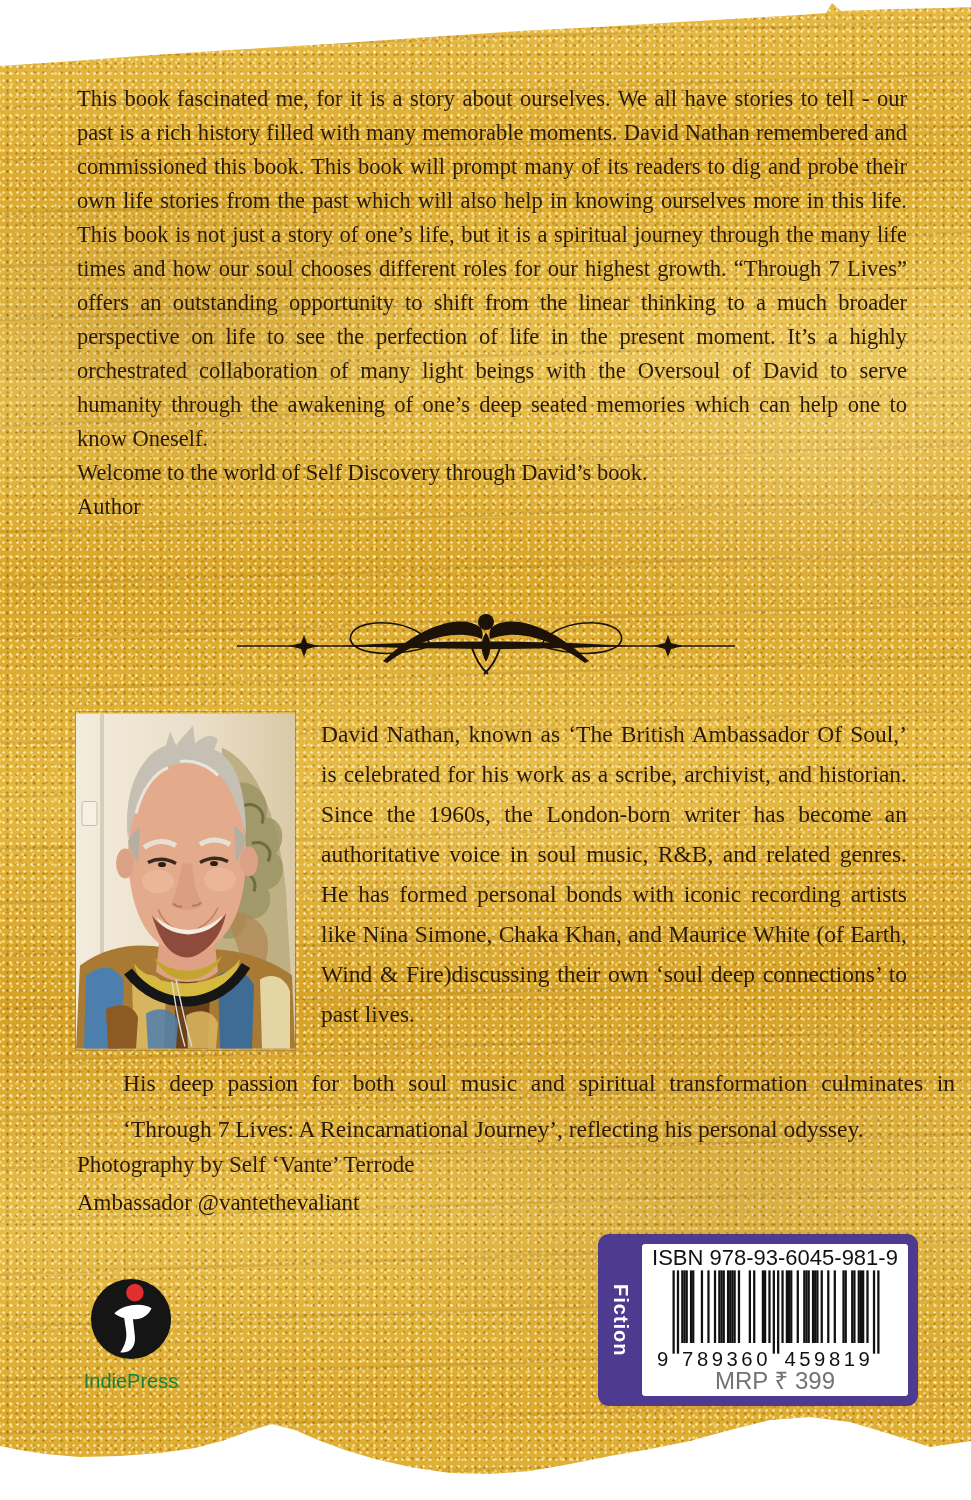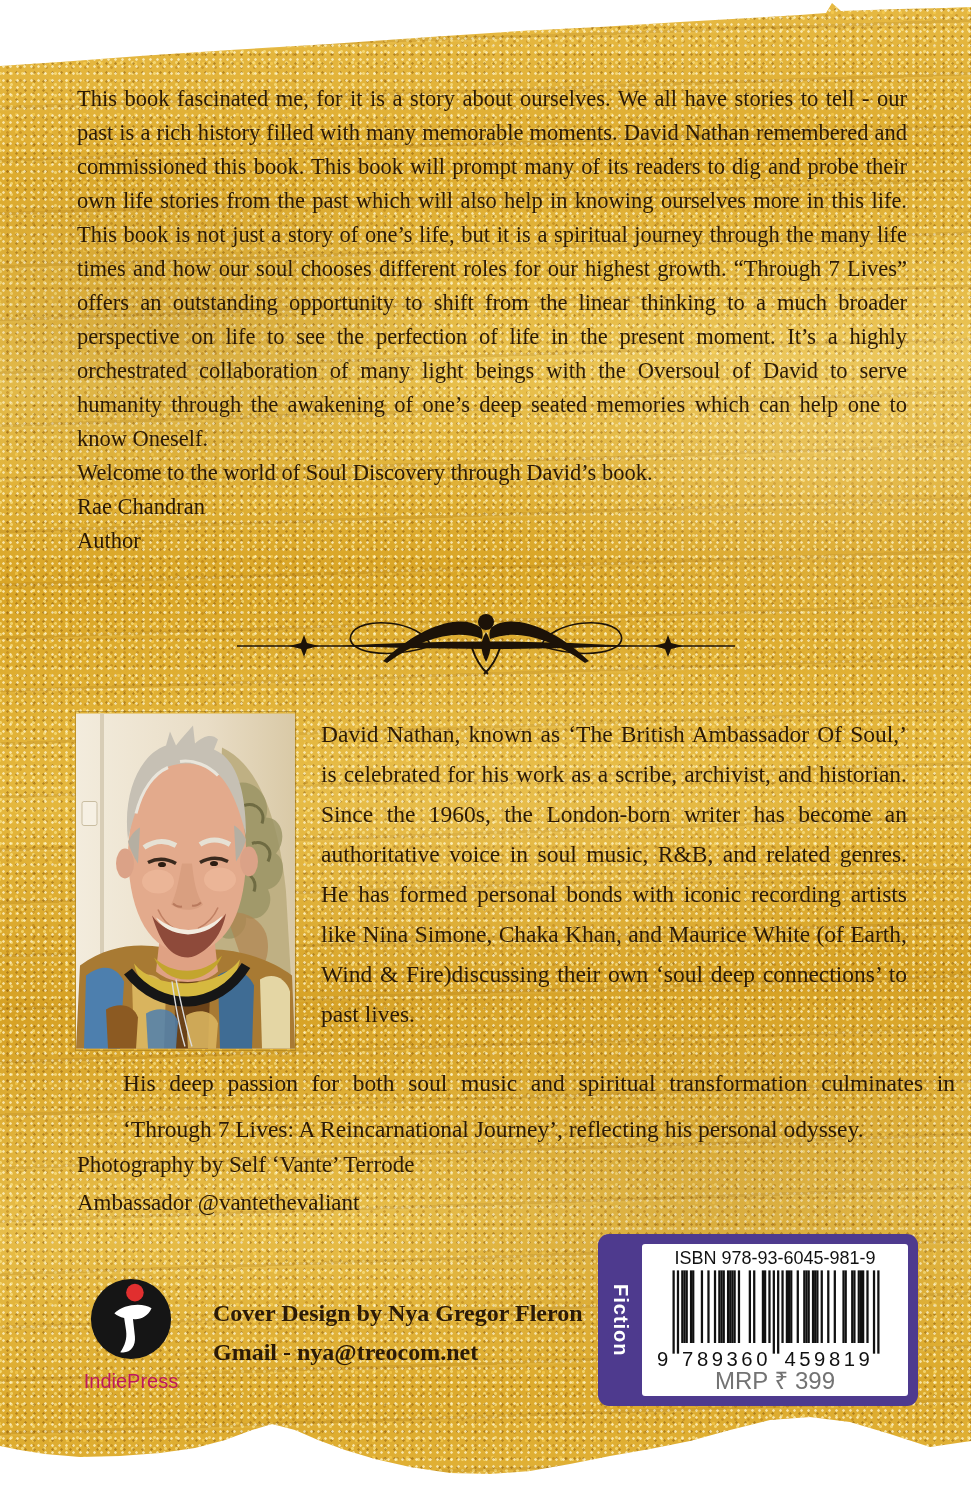--- a/index.html
+++ b/index.html
@@ -37,45 +37,44 @@
   .bio-right{left:321px;top:714px;width:586px;font-size:23.5px;line-height:40px;
              text-align:justify;text-align-last:left;}
   .bio-below{left:77px;top:1060px;width:832px;font-size:23.5px;line-height:46px;
              text-align:justify;text-align-last:left;margin-left:46px;}
   .photo-credit{left:77px;top:1146px;font-size:23px;line-height:38px;}
   .cover-design{left:213px;top:1294px;font-size:24px;line-height:39px;font-weight:700;}
   .divider{left:231px;top:606px;width:510px;height:80px;}
   .photo{left:76px;top:712px;width:219px;height:338px;box-shadow:0 0 0 1px rgba(140,100,20,.4);}
   
   .publisher{left:76px;top:1276px;width:110px;text-align:center;}
-  .publisher .name{font-family:"Liberation Sans", sans-serif;font-size:20px;color:#be185d;margin-top:2px;}
+  .publisher .name{font-family:"Liberation Sans", sans-serif;font-size:20px;color:#15803d;margin-top:2px;}
   
   .barcode-panel{left:598px;top:1234px;width:320px;height:172px;border-radius:11px;}
   .bc-strip{position:absolute;left:0;top:0;bottom:0;width:44px;display:flex;align-items:center;justify-content:center;}
   .bc-strip span{writing-mode:vertical-rl;font-family:"Liberation Sans", sans-serif;
                  font-weight:700;font-size:20px;letter-spacing:1px;}
   .bc-white{position:absolute;left:44px;top:10px;width:266px;height:152px;background:#ffffff;
             border-radius:3px;display:flex;flex-direction:column;align-items:center;}
-  .bc-isbn{font-family:"Liberation Sans", sans-serif;font-size:18px;color:#111;margin-top:4px;line-height:20px;}
+  .bc-isbn{font-family:"Liberation Sans", sans-serif;font-size:22px;color:#111;margin-top:4px;line-height:20px;}
   .bc-mrp{font-family:"Liberation Sans", sans-serif;font-size:24px;color:#737373;line-height:26px;margin-top:-3px;}
   #ean-svg{display:block;}
   #ean-svg rect{fill:#111;}
   #ean-svg text{font-family:"Liberation Sans", sans-serif;font-size:9.5px;fill:#111;}
 </style>
 </head>
 <body>
 
 <div class="page">
 
   <div class="gold"></div>
 
   <div class="abs testimonial">
     <p>This book fascinated me, for it is a story about ourselves. We all have stories to tell - our past is a rich history filled with many memorable moments. David Nathan remembered and commissioned this book. This book will prompt many of its readers to dig and probe their own life stories from the past which will also help in knowing ourselves more in this life. This book is not just a story of one’s life, but it is a spiritual journey through the many life times and how our soul chooses different roles for our highest growth. “Through 7 Lives” offers an outstanding opportunity to shift from the linear thinking to a much broader perspective on life to see the perfection of life in the present moment. It’s a highly orchestrated collaboration of many light beings with the Oversoul of David to serve humanity through the awakening of one’s deep seated memories which can help one to know Oneself.</p>
-    <div class="line">Welcome to the world of Soul Discovery through David’s book.</div>
-    <div class="line">Rae Chandran</div>
+    <div class="line">Welcome to the world of Self Discovery through David’s book.</div>
     <div class="line">Author</div>
   </div>
 
   <svg class="abs divider" viewBox="0 0 510 80" fill="none">
     <line x1="6" y1="40" x2="504" y2="40" stroke="#1c1208" stroke-width="1.3"></line>
     <path d="M108 40 Q255 31 402 40 Q255 46 108 40 Z" fill="#1c1208"></path>
     <path d="M200 40 C190 14 128 9 120 29 C114 45 152 55 200 40 Z" stroke="#1c1208" stroke-width="1.6"></path>
     <path d="M310 40 C320 14 382 9 390 29 C396 45 358 55 310 40 Z" stroke="#1c1208" stroke-width="1.6"></path>
     <path d="M152 55 C192 17 232 8 249 21 C252 24 252 30 251 33 C226 23 192 31 156 57 Z" fill="#1c1208"></path>
     <path d="M358 55 C318 17 278 8 261 21 C258 24 258 30 259 33 C284 23 318 31 354 57 Z" fill="#1c1208"></path>
@@ -153,24 +152,20 @@
 
   <div class="abs publisher">
     <svg width="88" height="88" viewBox="0 0 90 90">
       <circle cx="45" cy="44" r="41" fill="#151515"></circle>
       <circle cx="49" cy="17" r="9" fill="#e12f2f"></circle>
       <path d="M28 38 C38 28 58 27 66 33 C62 42 54 45 47 44 L49 62 C50 72 44 80 34 78 C39 71 41 64 40 56 L38 43 C34 42 30 40 28 38 Z" fill="#ffffff"></path>
     </svg>
     <div class="name">IndiePress</div>
   </div>
 
-  <div class="abs cover-design">
-    <div>Cover Design by Nya Gregor Fleron</div>
-    <div>Gmail - nya@treocom.net</div>
-  </div>
 
   <div class="abs barcode-panel" id="bc-panel" style="background: rgb(78, 58, 142);">
     <div class="bc-strip">
       <span id="bc-cat" style="color: rgb(255, 255, 255);">Fiction</span>
     </div>
     <div class="bc-white">
       <div class="bc-isbn">ISBN 978-93-6045-981-9</div>
       <svg id="ean-svg" width="252" height="103" viewBox="0 0 118 48">
           <rect x="11.00" y="1" width="1.06" height="39"></rect>
           <rect x="13.04" y="1" width="1.06" height="39"></rect>

